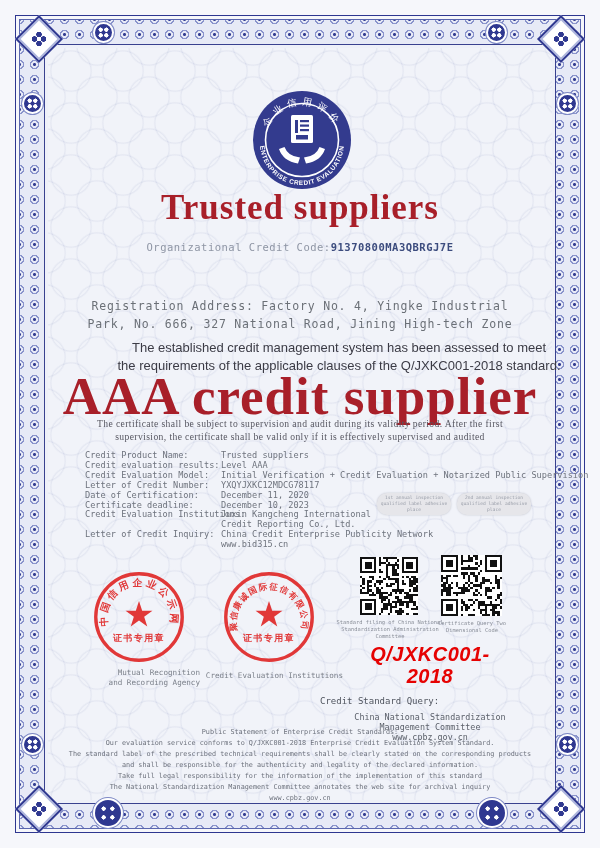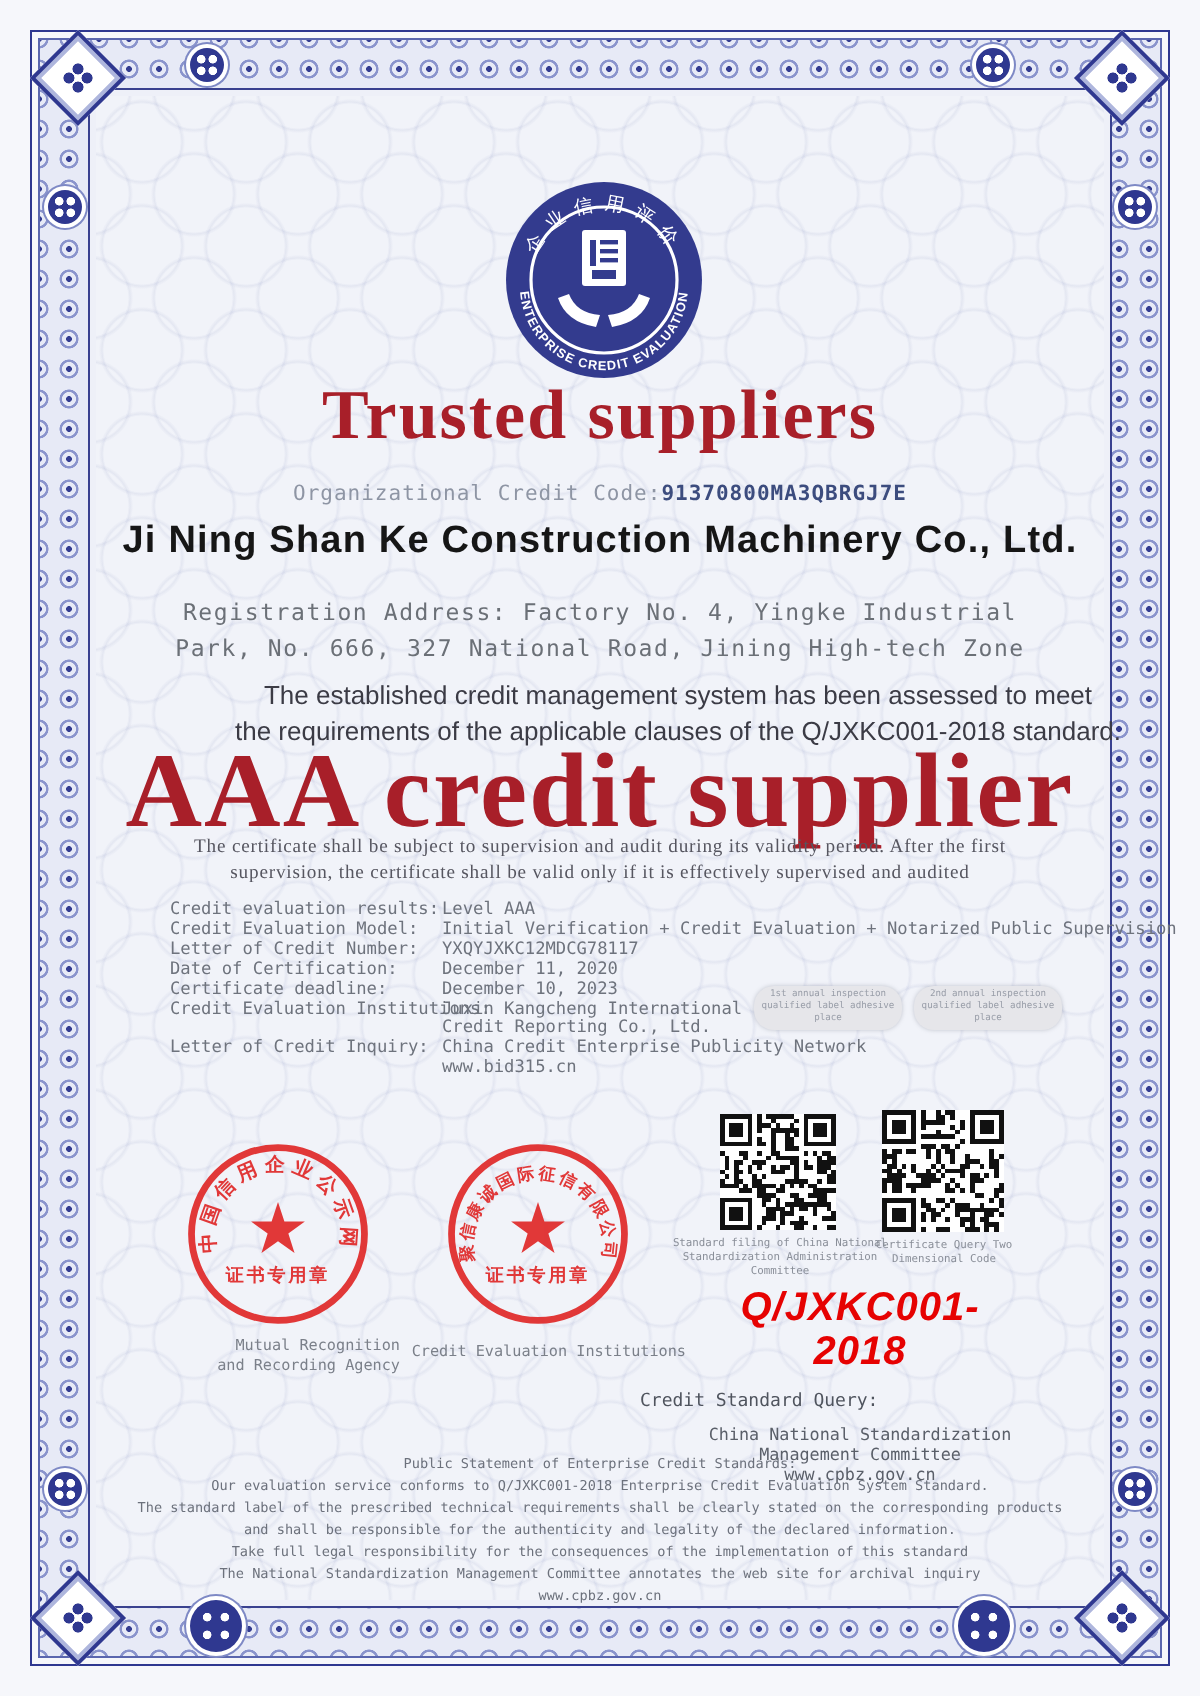--- a/index.html
+++ b/index.html
@@ -109,30 +109,30 @@
       <rect x="48" y="39" width="9" height="2.2" fill="#333b8e"></rect>
       <rect x="44" y="45" width="12" height="4.5" fill="#333b8e"></rect>
 
       <path d="M27,59 Q31,71 46,73.5 L48,67.5 Q36,66.5 32.5,57 Z" fill="#ffffff"></path>
       <path d="M73,59 Q69,71 54,73.5 L52,67.5 Q64,66.5 67.5,57 Z" fill="#ffffff"></path>
     </svg>
   </div>
 
   <div class="abs ctr title">Trusted suppliers</div>
   <div class="abs ctr code-line"><span>Organizational Credit Code:</span><b>91370800MA3QBRGJ7E</b></div>
-  <div class="abs ctr company">Ji Ning Shan Ke Construction Machinery Co., Ltd.</div>
   <div class="abs ctr address">Registration Address: Factory No. 4, Yingke Industrial
 Park, No. 666, 327 National Road, Jining High-tech Zone</div>
   <div class="abs ctr assessment">The established credit management system has been assessed to meet
 the requirements of the applicable clauses of the Q/JXKC001-2018 standard.</div>
   <div class="abs ctr grade">AAA credit supplier</div>
   <div class="abs ctr supervision">The certificate shall be subject to supervision and audit during its validity period. After the first
 supervision, the certificate shall be valid only if it is effectively supervised and audited</div>
 
   <div class="abs details">
+    <div class="row"><span class="lbl">Credit Product Name:</span><span class="val">Trusted suppliers</span></div>
     <div class="row"><span class="lbl">Credit evaluation results:</span><span class="val">Level AAA</span></div>
     <div class="row"><span class="lbl">Credit Evaluation Model:</span><span class="val">Initial Verification + Credit Evaluation + Notarized Public Supervision</span></div>
     <div class="row"><span class="lbl">Letter of Credit Number:</span><span class="val">YXQYJXKC12MDCG78117</span></div>
     <div class="row"><span class="lbl">Date of Certification:</span><span class="val">December 11, 2020</span></div>
     <div class="row"><span class="lbl">Certificate deadline:</span><span class="val">December 10, 2023</span></div>
     <div class="row"><span class="lbl">Credit Evaluation Institutions:</span><span class="val">Juxin Kangcheng International
 Credit Reporting Co., Ltd.</span></div>
     <div class="row"><span class="lbl">Letter of Credit Inquiry:</span><span class="val">China Credit Enterprise Publicity Network
 www.bid315.cn</span></div>
   </div>
@@ -614,18 +614,18 @@
   <div class="abs query-label">Credit Standard Query:</div>
   <div class="abs query-body">China National Standardization
 Management Committee
 www.cpbz.gov.cn</div>
 
   <div class="abs ctr footer">
     <div>Public Statement of Enterprise Credit Standards:</div>
     <div>Our evaluation service conforms to Q/JXKC001-2018 Enterprise Credit Evaluation System Standard.</div>
     <div>The standard label of the prescribed technical requirements shall be clearly stated on the corresponding products</div>
     <div>and shall be responsible for the authenticity and legality of the declared information.</div>
-    <div>Take full legal responsibility for the consequences of the implementation of this standard</div>
+    <div>Take full legal responsibility for the information of the implementation of this standard</div>
     <div>The National Standardization Management Committee annotates the web site for archival inquiry</div>
     <div>www.cpbz.gov.cn</div>
   </div>
 
 </div>
 
 </body></html>

